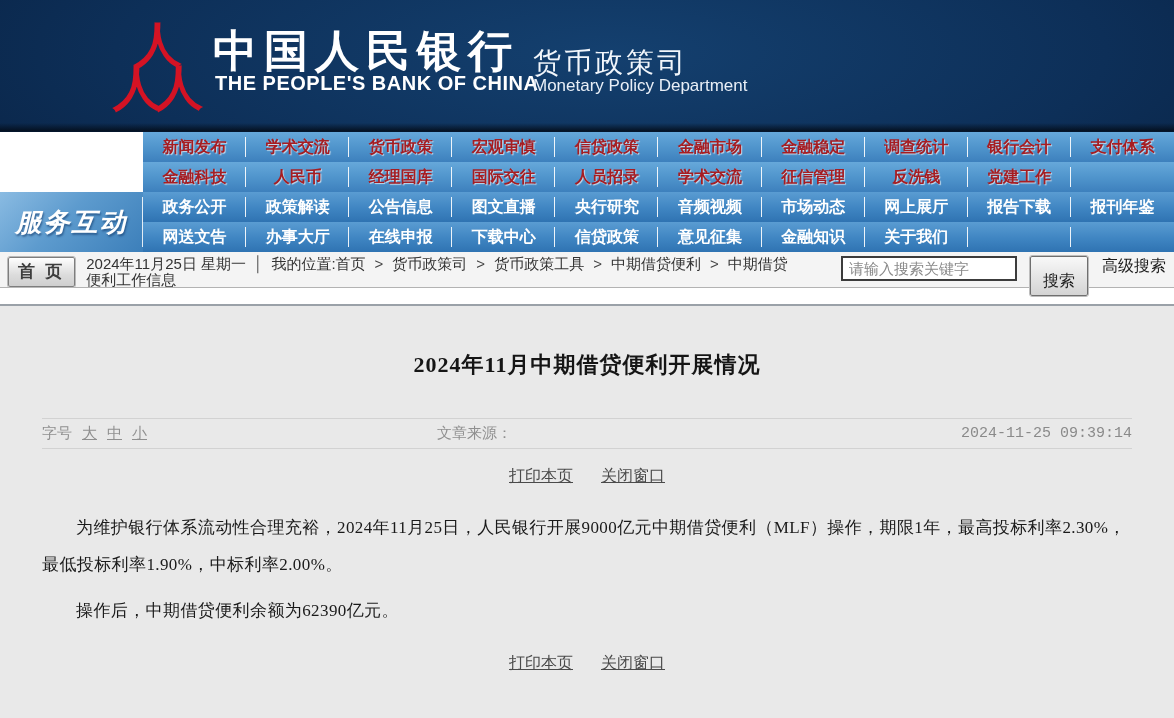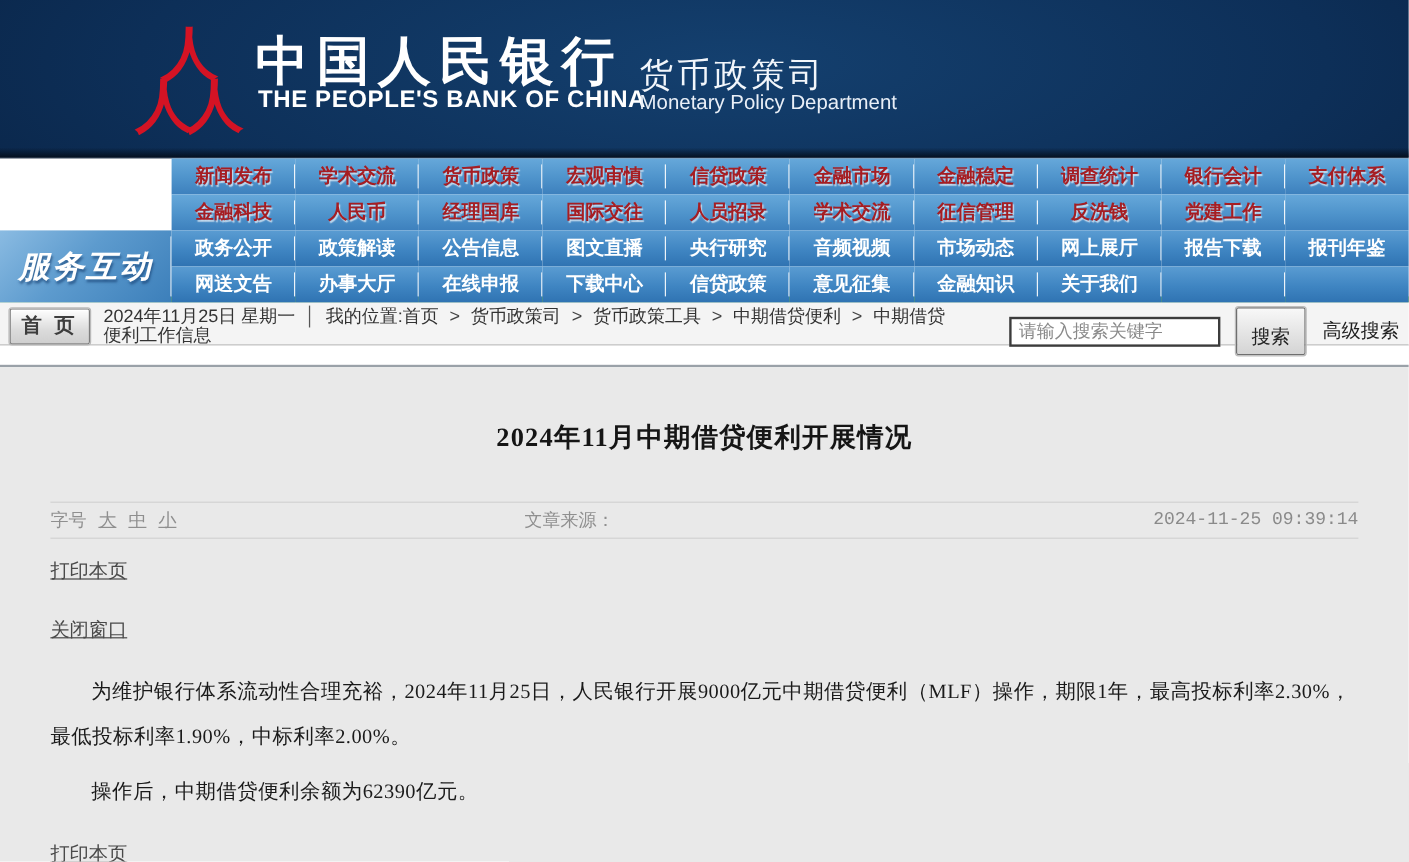--- a/index.html
+++ b/index.html
@@ -44,21 +44,21 @@
   .crumb-bar { height:36px; background:#f4f4f4; border-bottom:1px solid #b3b3b3;
     display:flex; align-items:flex-start; padding:3px 8px 0 8px; color:#333; font-size:15px; }
   .home-btn { margin-top:2px; padding:2px 9px 3px 9px; background:linear-gradient(180deg,#fefefe,#dcdcdc 60%,#cfcfcf);
     border:1px solid #7e7e7e; outline:1px solid #b9b9b9; border-radius:2px;
     font-family:"Liberation Serif", serif; font-weight:bold; font-size:17px; color:#3d3d3d;
     letter-spacing:3px; cursor:pointer; box-shadow:inset 0 1px 0 #fff; }
   .crumb-text { width:712px; margin-left:11px; line-height:16px; padding-top:1px; }
   .crumb-sep-bar { margin:0 8px; color:#555; }
   .crumb-gt { margin:0 9px; color:#444; }
   .crumb-link { cursor:pointer; }
-  .search-zone { display:flex; align-items:center; margin-left:auto; padding-top:1px; }
+  .search-zone { display:flex; align-items:flex-start; margin-left:auto; padding-top:1px; }
   .search-input { width:176px; height:25px; border:2px solid #3c3c3c; background:#fff;
     font-size:15px; padding:0 6px; color:#222; }
   .search-input::placeholder { color:#8a8a8a; }
   .search-btn { margin-left:13px; padding:14px 12px 3px 12px; font-size:16px; color:#222;
     background:linear-gradient(180deg,#f8f8f8,#d4d4d4); border:1px solid #6f6f6f;
     outline:1px solid #bdbdbd; border-radius:2px; cursor:pointer; }
   .adv-search { margin-left:14px; font-size:16px; color:#1d1d1d; cursor:pointer; white-space:nowrap; }
 
   .white-gap { height:16px; background:#fff; }
   .gray-rule { height:2px; background:#9aa1a8; }
@@ -68,21 +68,21 @@
     font-family:"Liberation Serif", serif; }
   .article-title { text-align:center; padding-top:44px; font-size:22px; font-weight:bold;
     color:#151515; letter-spacing:1px; }
   .meta-bar { margin-top:38px; height:31px; border-top:1px solid #d2d2d2; border-bottom:1px solid #d2d2d2;
     display:flex; align-items:center; color:#8f8f8f; font-size:15px;
     font-family:"Liberation Sans", sans-serif; position:relative; }
   .font-sizes { display:flex; align-items:center; gap:10px; }
   .fs-link { text-decoration:underline; cursor:pointer; }
   .source-label { position:absolute; left:395px; }
   .timestamp { margin-left:auto; font-family:"Liberation Mono", monospace; font-size:15px; color:#8a8a8a; }
-  .actions { display:flex; justify-content:center; gap:28px; margin-top:17px;flex-direction:column; }
+  .actions { display:flex; justify-content:center; gap:28px; margin-top:17px; }
   .action-link { color:#4a4a4a; font-size:16px; text-decoration:underline; cursor:pointer;
     font-family:"Liberation Serif", serif; }
   .article-body { margin-top:22px; font-size:17px; color:#1a1a1a; line-height:37px; }
   .article-body p { text-indent:2em; margin-bottom:9px; letter-spacing:0.4px; }
   .actions.bottom { margin-top:24px; }
 </style>
 </head>
 <body>
 
 <div class="banner">

